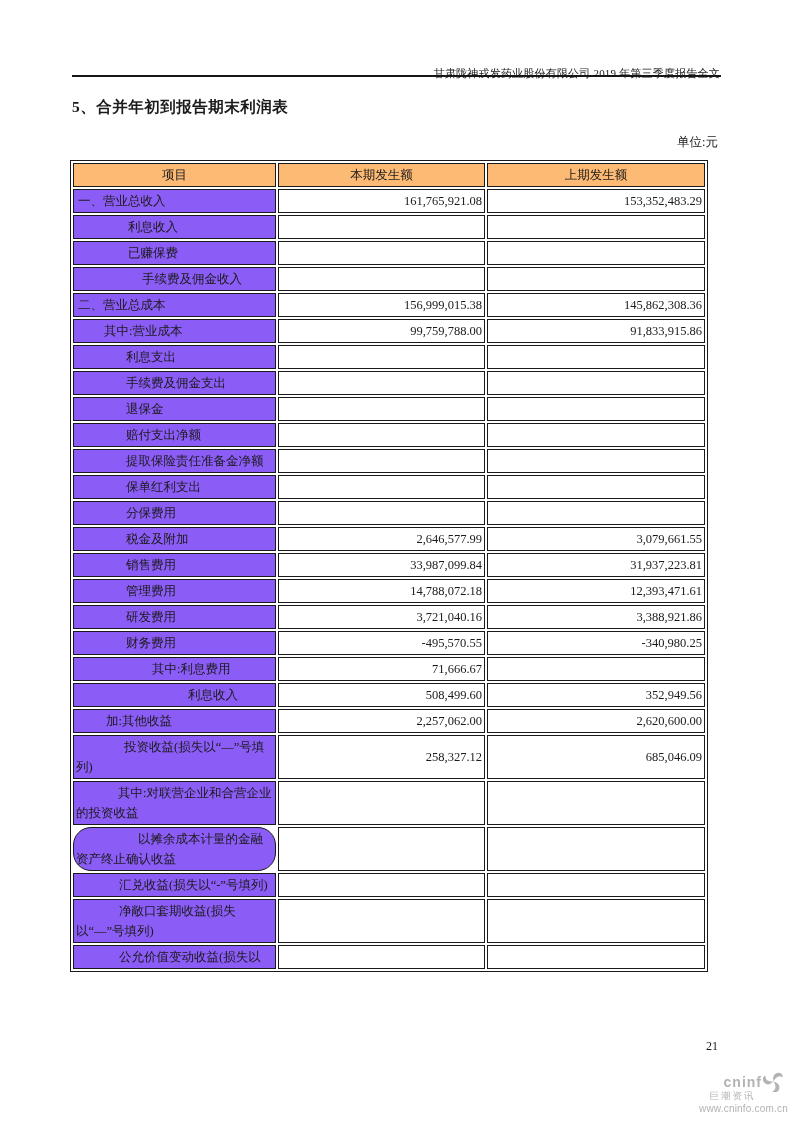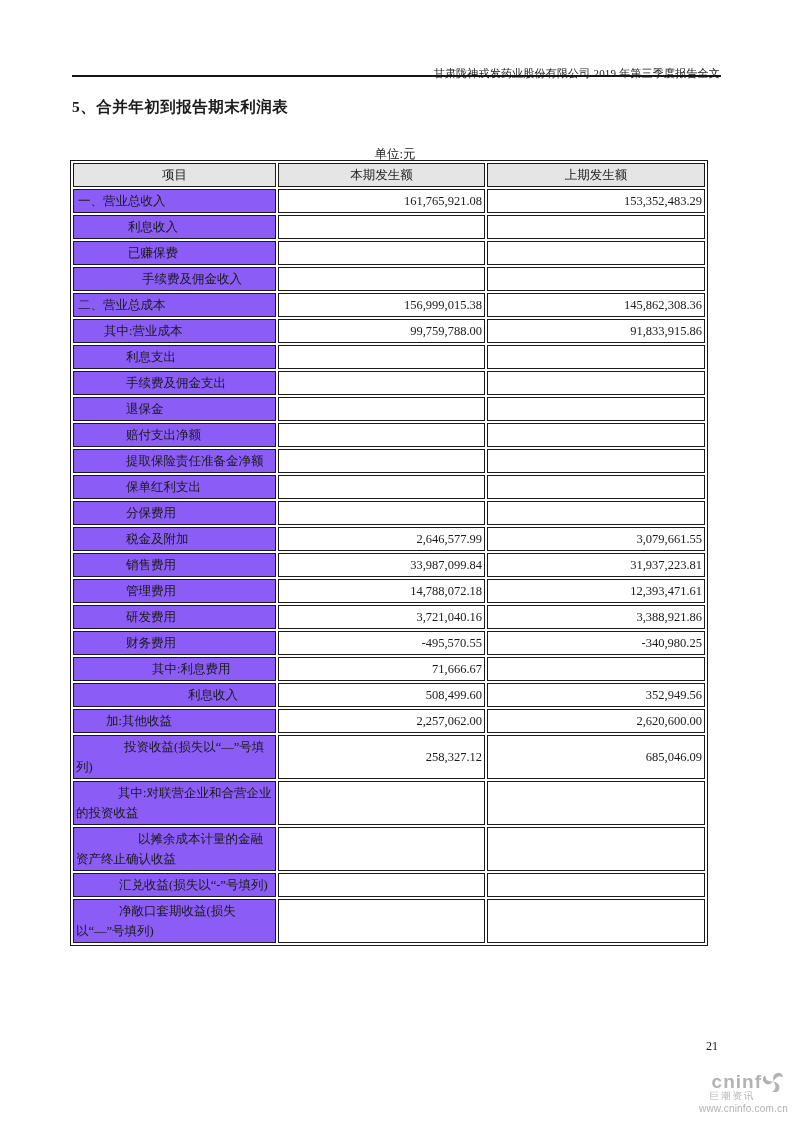--- a/index.html
+++ b/index.html
@@ -19,42 +19,42 @@
   .doc-header-rule{
     position:absolute;left:72px;top:75px;width:649px;height:0;
     border-top:2px solid #161616;
   }
   .section-title{
     position:absolute;left:72px;top:97px;
     font-size:15.5px;font-weight:700;letter-spacing:0.5px;
   }
   .unit-label{
     position:absolute;left:72px;top:134px;width:646px;
-    text-align:center;font-size:12.5px;margin-top:12px;
+    text-align:right;font-size:12.5px;
   }
   .tbl-wrap{position:absolute;left:70px;top:160px;}
   table.fin{
     border-collapse:separate;
     border-spacing:2px;
     table-layout:fixed;
     background:#ffffff;
     border:1px solid #1a1a1a;
   }
   table.fin th, table.fin td{
     border:1px solid #1a1a1a;
     box-sizing:border-box;
     font-size:12.5px;
     line-height:20px;
     height:21px;
     padding:1px 2px;
     vertical-align:middle;
     word-break:break-all;
   }
   table.fin th{
-    background:#e5e5e5;
+    background:#fdba74;
     font-weight:400;
     text-align:center;
   }
   td.c-label{
     background:#8b5cf6;
     text-align:left;
   }
   td.c-num{
     background:#ffffff;
     text-align:right;
@@ -68,21 +68,21 @@
     position:absolute;right:3px;top:1071px;
     text-align:right;
     color:#b3b3b3;
     font-family:"Liberation Sans","DejaVu Sans",sans-serif;
   }
   .logo-row{
     display:flex;align-items:center;justify-content:flex-end;
     gap:1px;padding-right:6px;
   }
   .logo-brand{
-    font-size:19px;font-weight:700;letter-spacing:1px;line-height:18px;
+    font-size:14px;font-weight:700;letter-spacing:1px;line-height:18px;
   }
   .logo-swirl{width:21px;height:21px;display:block;}
   .logo-sub{
     font-size:9.5px;letter-spacing:2px;line-height:10px;
     padding-right:24px;margin-top:-1px;text-align:center;
   }
   .logo-url{
     font-size:10px;line-height:12px;margin-top:2px;
     padding-right:2px;letter-spacing:0.2px;
   }
@@ -223,31 +223,36 @@
             <td class="c-label" style="text-indent: 48px;">投资收益(损失以“—”号填列)</td>
             <td class="c-num">258,327.12</td>
             <td class="c-num">685,046.09</td>
           </tr>
           <tr>
             <td class="c-label" style="text-indent: 42px;">其中:对联营企业和合营企业的投资收益</td>
             <td class="c-num"></td>
             <td class="c-num"></td>
           </tr>
           <tr>
-            <td class="c-label" style="text-indent: 62px;">以摊余成本计量的金融资产终止确认收益</td>
+            <td class="c-label" style="text-indent: 62px; border-radius: 18px;">以摊余成本计量的金融资产终止确认收益</td>
             <td class="c-num"></td>
             <td class="c-num"></td>
           </tr>
           <tr>
             <td class="c-label" style="text-indent: 43px;">汇兑收益(损失以“-”号填列)</td>
             <td class="c-num"></td>
             <td class="c-num"></td>
           </tr>
           <tr>
             <td class="c-label" style="text-indent: 43px;">净敞口套期收益(损失以“—”号填列)</td>
+            <td class="c-num"></td>
+            <td class="c-num"></td>
+          </tr>
+          <tr>
+            <td class="c-label" style="text-indent: 43px;">公允价值变动收益(损失以</td>
             <td class="c-num"></td>
             <td class="c-num"></td>
           </tr>
         </tbody>
     </table>
   </div>
 
   <div class="page-number">21</div>
 
   <div class="cninfo-logo">

